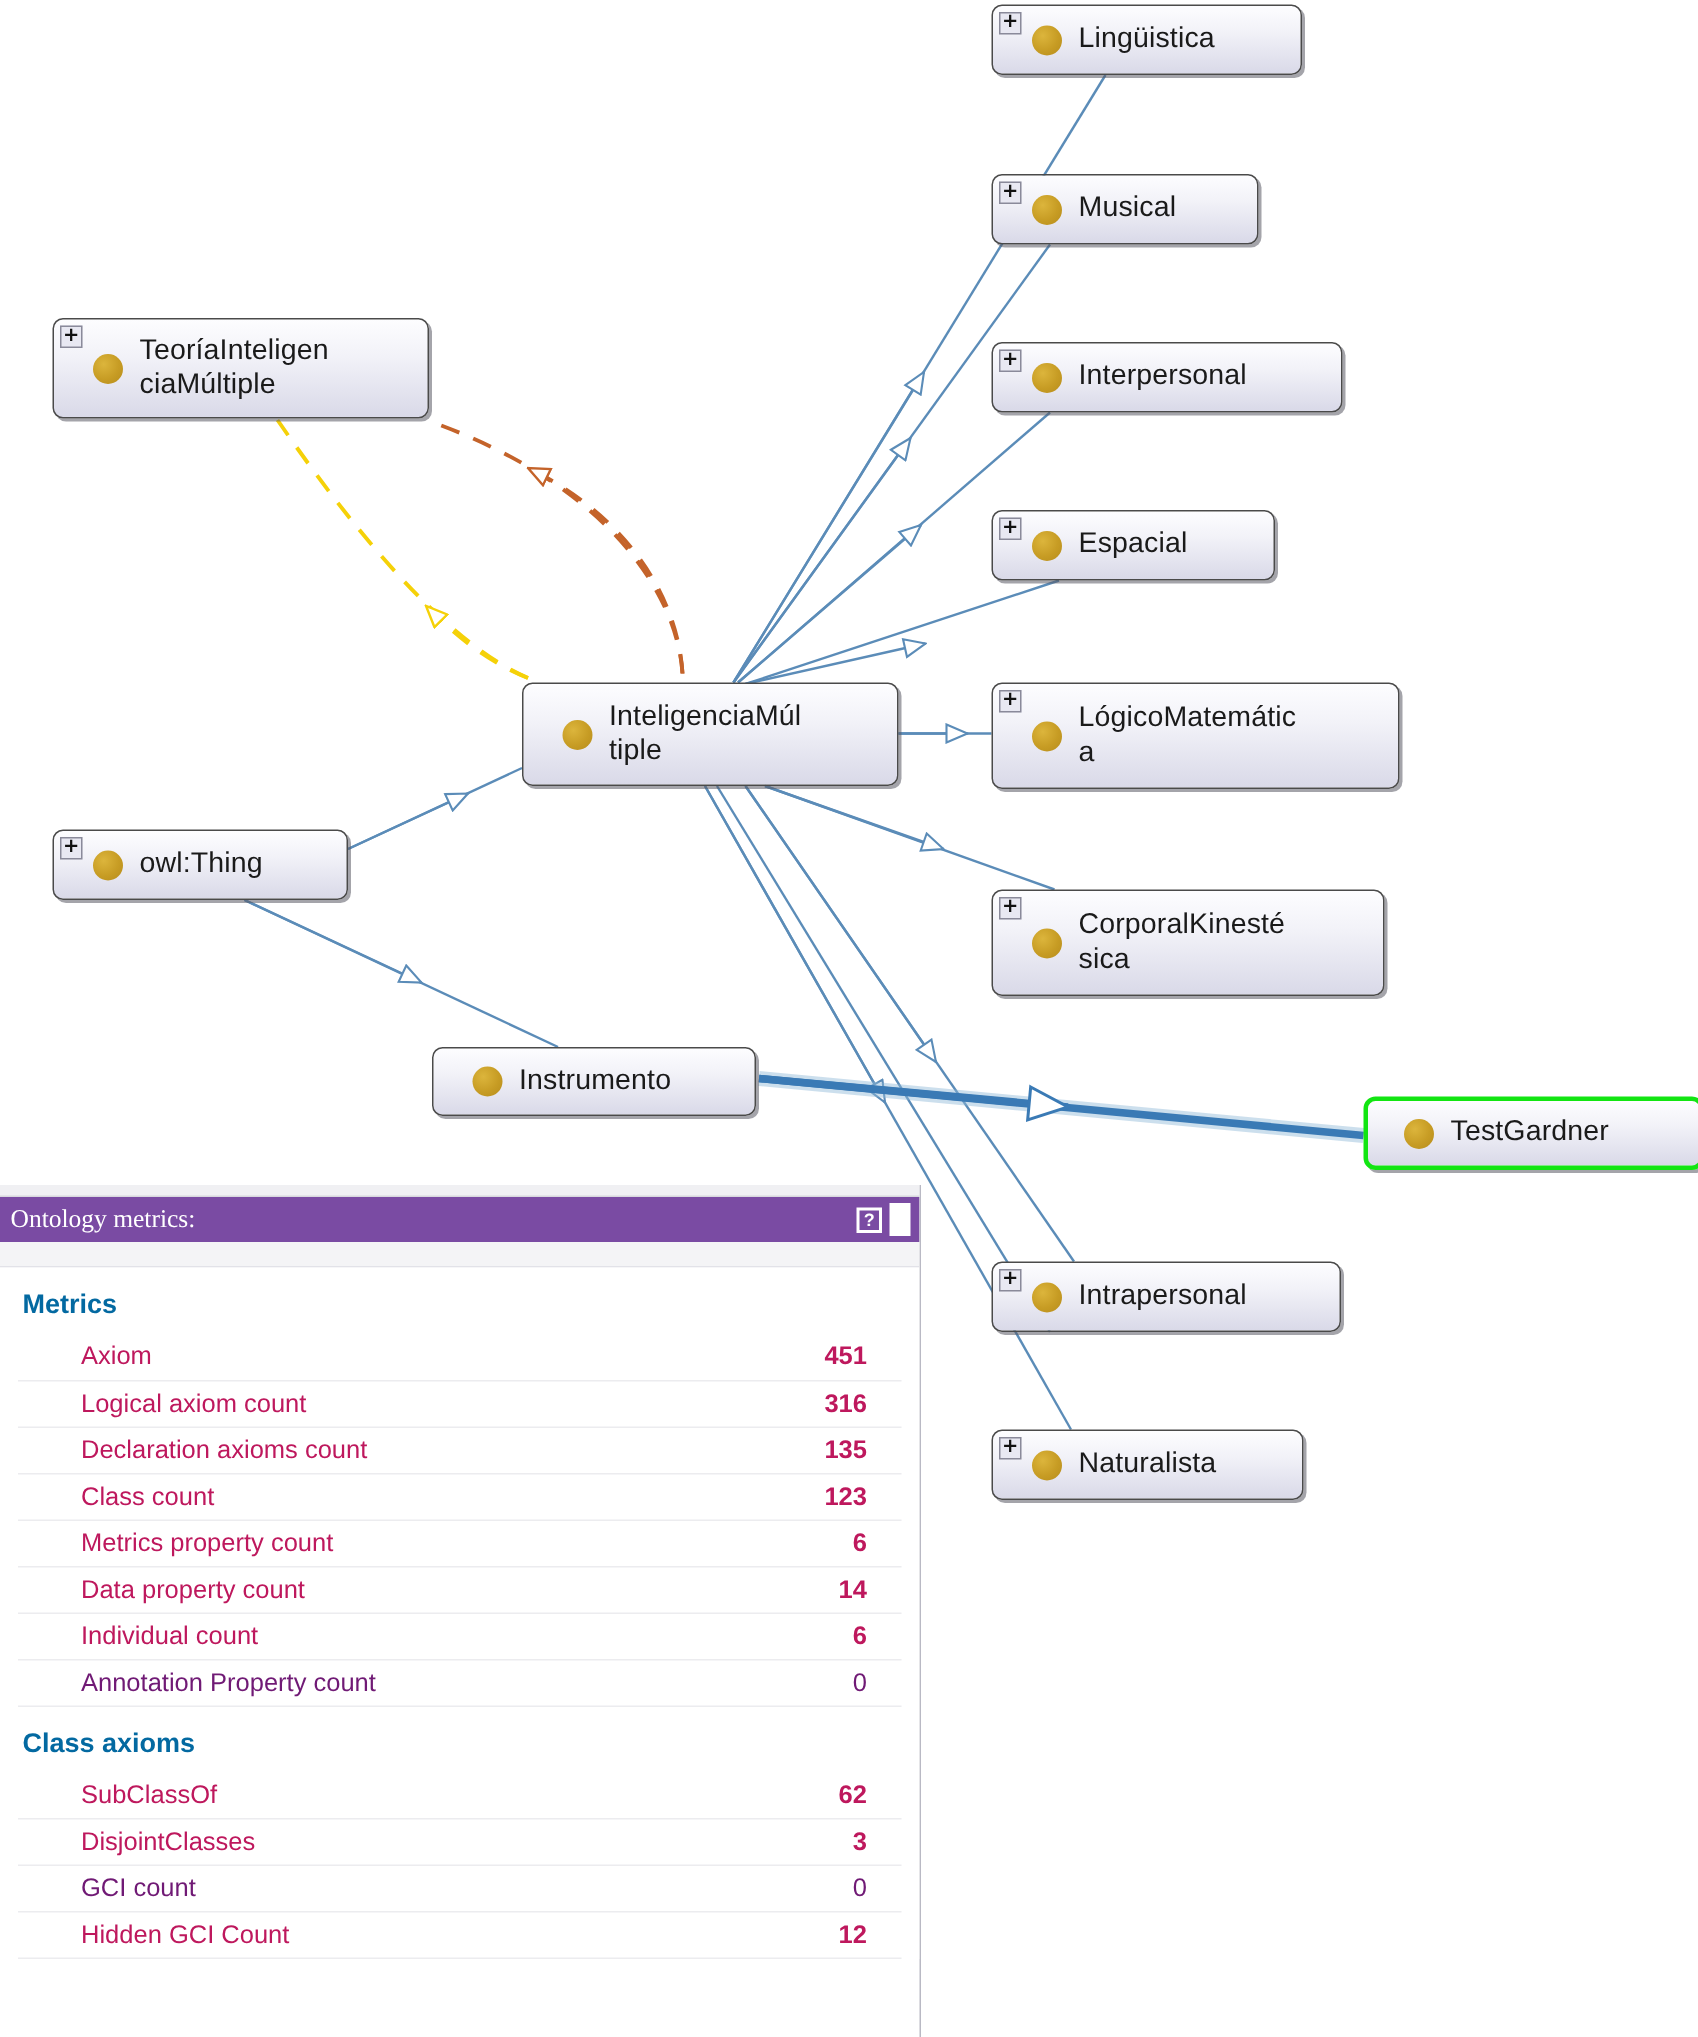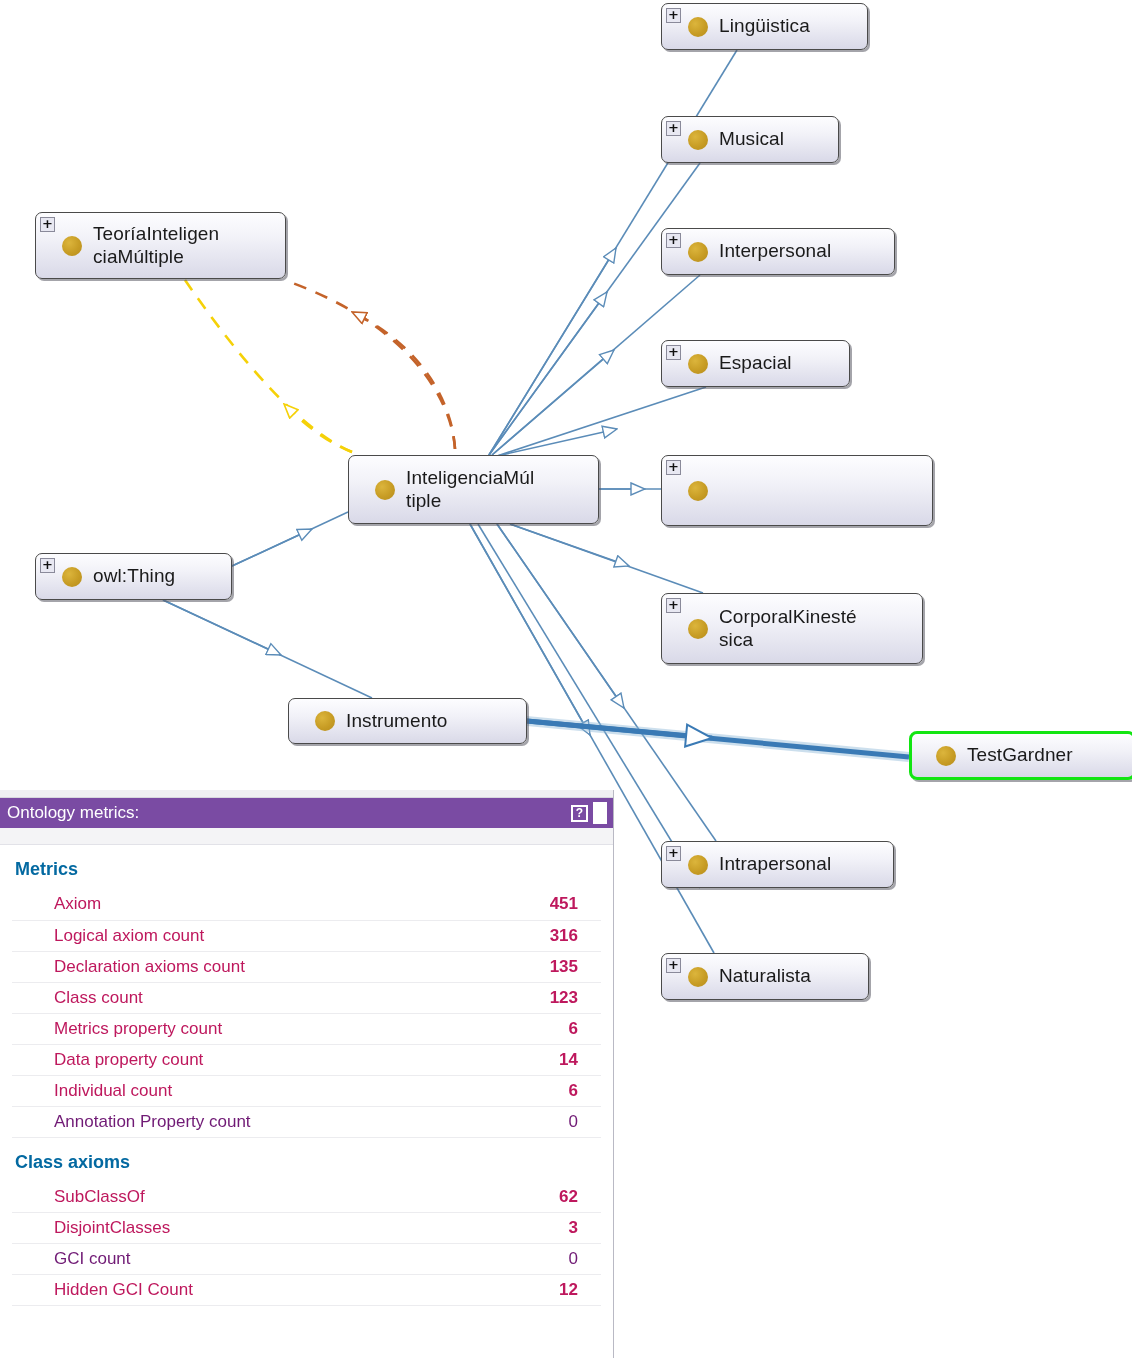--- a/index.html
+++ b/index.html
@@ -100,20 +100,21 @@
     background: #7a4ba3;
     display: flex;
     align-items: center;
     padding: 0 6px 0 7px;
     position: relative;
   }
   #metrics-panel .panel-title {
     color: #ffffff;
     font-size: 17px;
     flex: 1 1 auto;
+    font-family: Liberation Serif, serif;
   }
   #metrics-panel .help-btn {
     width: 17px; height: 17px;
     box-sizing: border-box;
     border: 2px solid #ffffff;
     color: #ffffff;
     font-size: 12px;
     line-height: 13px;
     text-align: center;
     font-weight: 700;
@@ -250,20 +251,22 @@
         <div class="label">Interpersonal</div>
       </div>
       <div class="node" style="left: 661px; top: 340px; width: 189px; height: 47px;">
         <div class="expander">+</div>
         <div class="dot"></div>
         <div class="label">Espacial</div>
       </div>
       <div class="node" style="left: 661px; top: 455px; width: 272px; height: 71px;">
         <div class="expander">+</div>
         <div class="dot"></div>
+        <div class="label">LógicoMatemátic
+a</div>
       </div>
       <div class="node" style="left: 661px; top: 593px; width: 262px; height: 71px;">
         <div class="expander">+</div>
         <div class="dot"></div>
         <div class="label">CorporalKinesté
 sica</div>
       </div>
       <div class="node" style="left: 661px; top: 841px; width: 233px; height: 47px;">
         <div class="expander">+</div>
         <div class="dot"></div>
@@ -283,21 +286,21 @@
       <div class="node" style="left: 35px; top: 553px; width: 197px; height: 47px;">
         <div class="expander">+</div>
         <div class="dot"></div>
         <div class="label">owl:Thing</div>
       </div>
       <div class="node" style="left: 348px; top: 455px; width: 251px; height: 69px;">
         <div class="dot"></div>
         <div class="label">InteligenciaMúl
 tiple</div>
       </div>
-      <div class="node" style="left: 288px; top: 698px; width: 239px; height: 46px;">
+      <div class="node" style="left: 288px; top: 698px; width: 216px; height: 46px;">
         <div class="dot"></div>
         <div class="label">Instrumento</div>
       </div>
       <div class="node selected" style="left: 909px; top: 731px; width: 227px; height: 49px;">
         <div class="dot"></div>
         <div class="label">TestGardner</div>
       </div>
     </div>
 </div>
 

